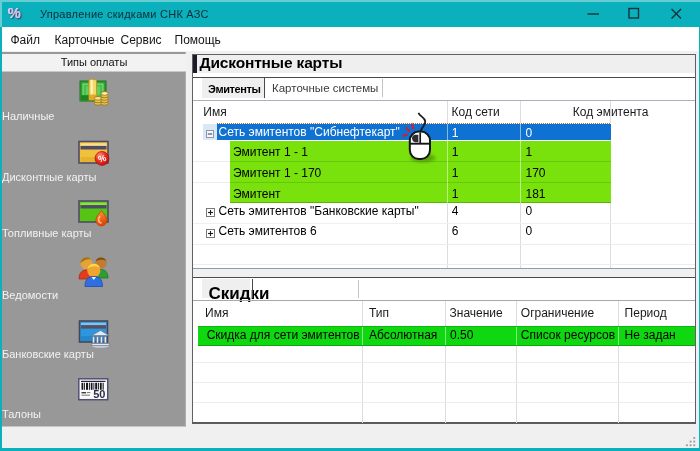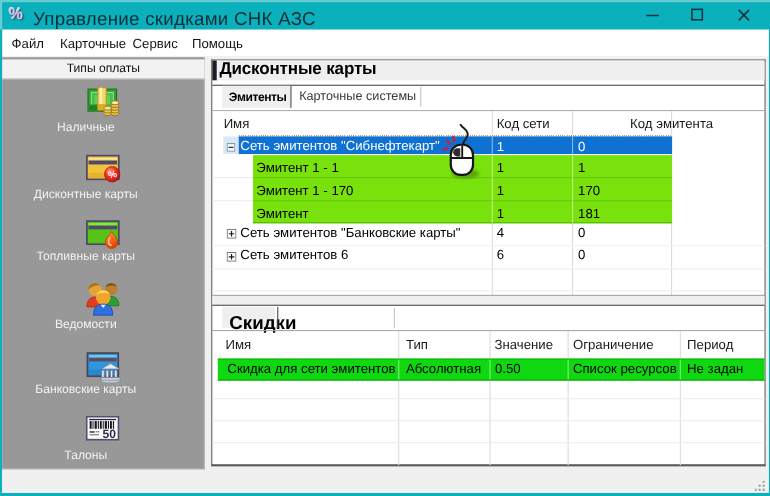--- a/index.html
+++ b/index.html
@@ -2,33 +2,33 @@
 <html><head>
 <meta charset="utf-8">
 <style>
   html,body{margin:0;padding:0;}
   body{width:700px;height:451px;position:relative;overflow:hidden;
        font-family:"Liberation Sans",sans-serif;background:#f0f0f0;}
   .abs{position:absolute;}
   
   #titlebar{left:0;top:0;width:700px;height:27px;background:#0ab1bd;}
   #titlebar .hl{left:0;top:0;width:700px;height:2px;background:#66cdd2;}
-  #title{left:30px;top:8px;font-size:17px;letter-spacing:0.25px;color:#0d2d38;text-align:right;}
+  #title{left:40px;top:8px;font-size:11px;letter-spacing:0.25px;color:#0d2d38;text-align:right;}
   #borderL{left:0;top:27px;width:1.5px;height:421px;background:#0ab1bd;}
   #borderR{left:698.5px;top:27px;width:1.5px;height:421px;background:#0ab1bd;}
   #borderB{left:0;top:447.5px;width:700px;height:3.5px;background:#0ab1bd;}
   #menubar{left:1.5px;top:27px;width:697px;height:24px;background:#ffffff;
            font-size:12px;color:#151515;}
   #menubar span{position:absolute;top:6px;}
   
   #sidebar{left:2px;top:52px;width:184px;height:375px;background:#989898;border-bottom:1.5px solid #c6c6c6;border-right:1px solid #aeaeae;box-sizing:border-box;}
   #sbhead{left:0px;top:2px;width:184px;height:17px;background:#f2f2f2;
           border-bottom:1px solid #c8c8c8;font-size:11px;color:#111;
           text-align:center;line-height:17px;}
-  .sblabel{position:absolute;width:152px;text-align:center;font-size:11px;color:#f2f2f2;}
+  .sblabel{position:absolute;width:152px;text-align:left;font-size:11px;color:#f2f2f2;}
   
   #panel{left:192px;top:54px;width:504px;height:370px;background:#fff;
          border:1.3px solid #606060;border-bottom:2.4px solid #5c5c5c;box-sizing:border-box;}
   #ptitle{left:199.5px;top:54px;font-size:15.5px;font-weight:bold;color:#000;letter-spacing:-0.15px;}
   #paccent{left:193px;top:55px;width:3.5px;height:18px;background:#1c1c28;}
   #pband{left:193px;top:55px;width:502px;height:18px;background:#efefef;}
   #phline{left:193px;top:76.5px;width:502px;height:1px;background:#4a4a4a;}
   .tabtxt{font-size:11.5px;}
   .vsep{width:1px;}
   .cell{position:absolute;font-size:12px;white-space:nowrap;}

